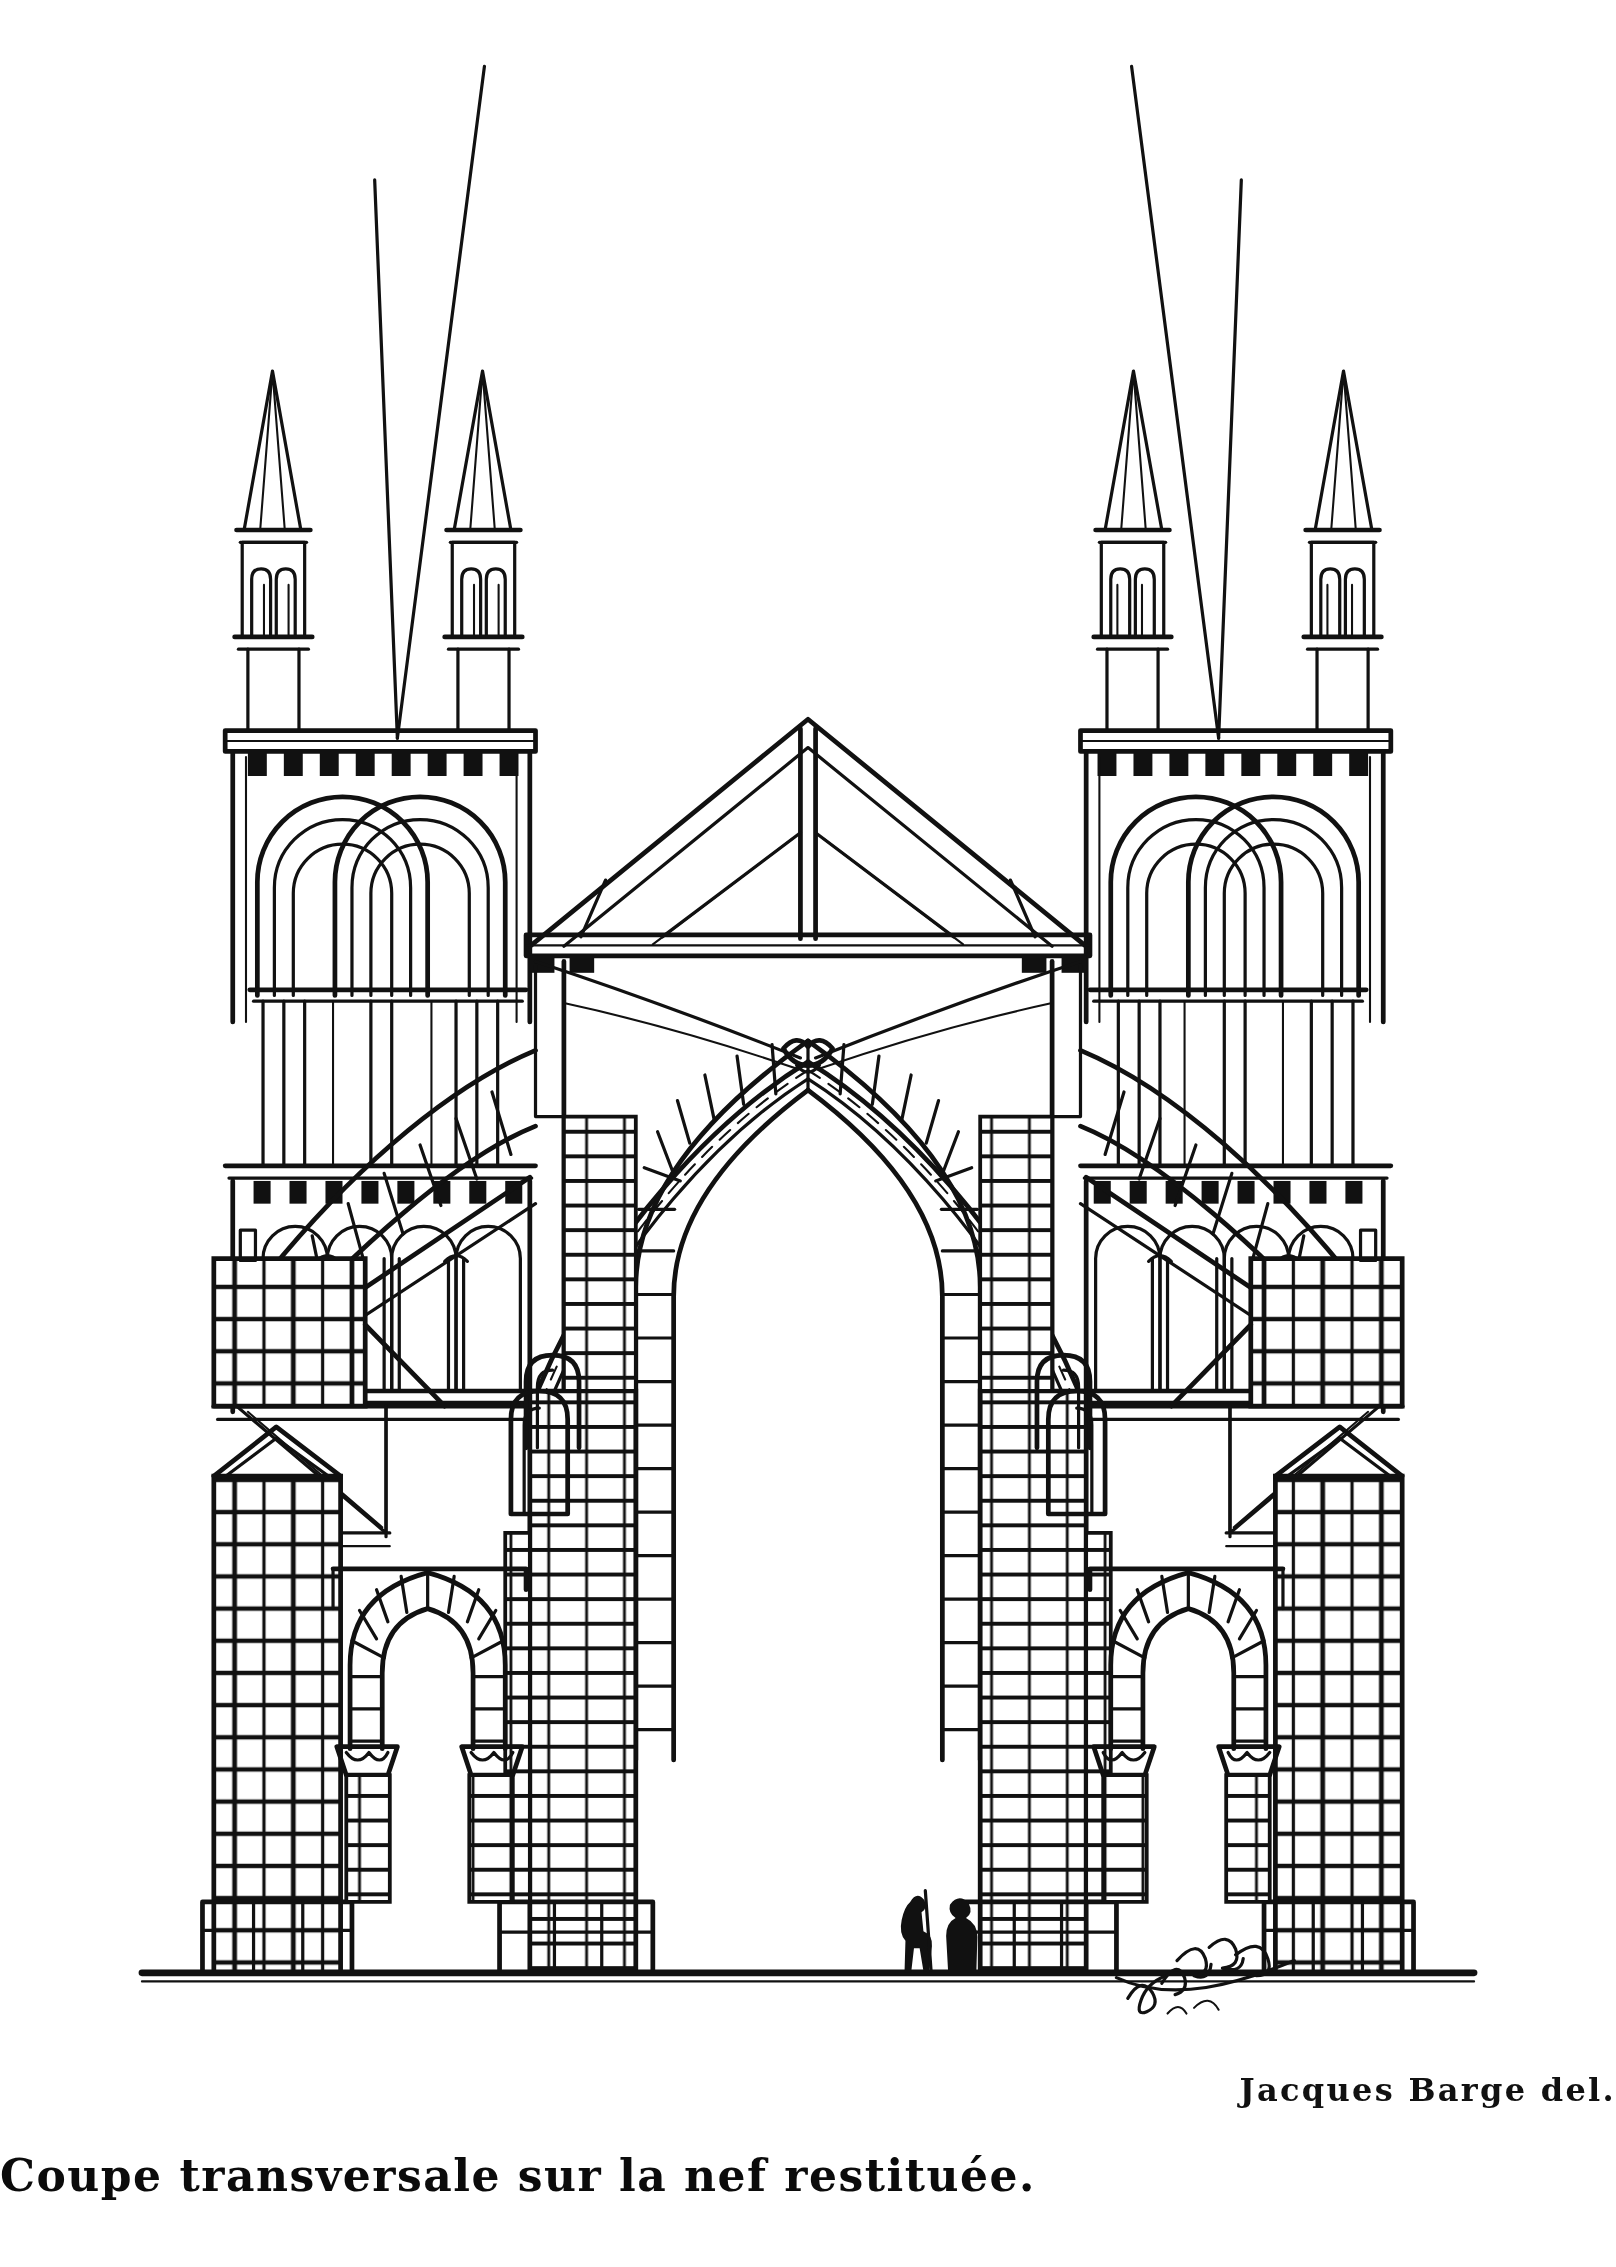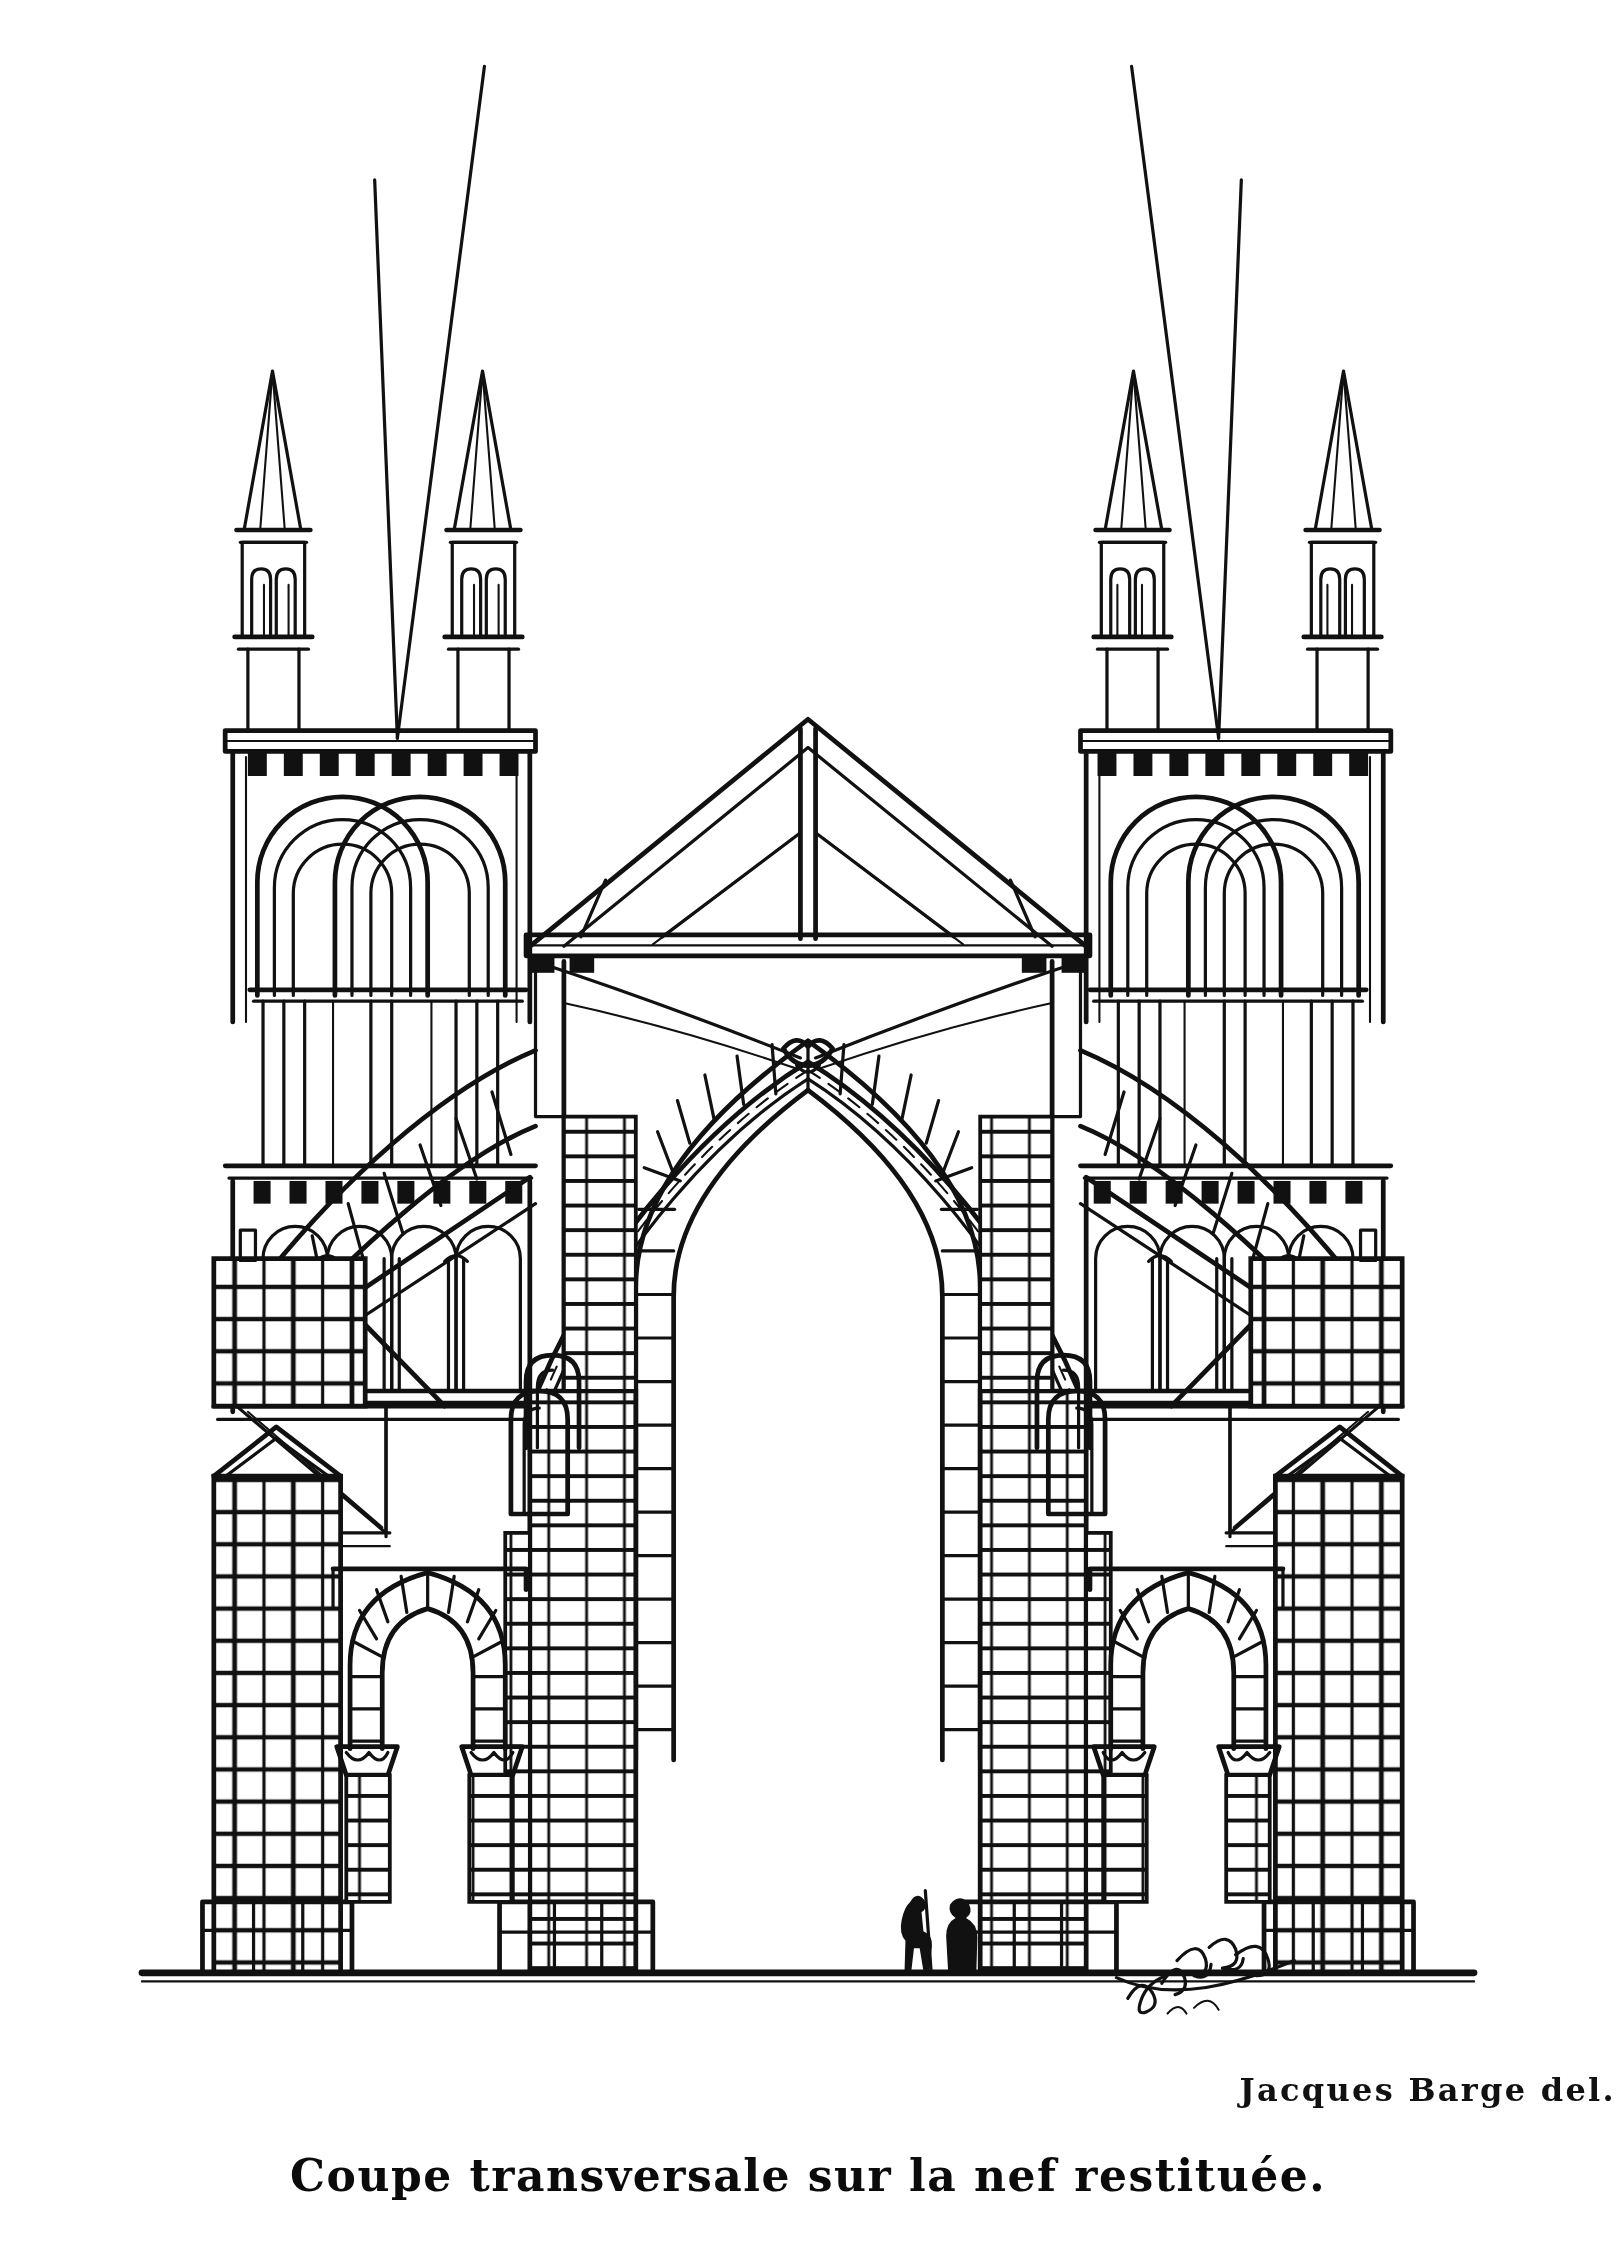--- a/index.html
+++ b/index.html
@@ -3,21 +3,21 @@
 <meta charset="utf-8">
 <style>
   html,body{margin:0;padding:0;background:#ffffff;}
   body{
     width:1616px;height:2267px;
     font-family:"Liberation Serif", serif;
     overflow:hidden;position:relative;
   }
   #plate{position:absolute;inset:0;background:#ffffff;}
   #drawing{position:absolute;left:0;top:0;width:1616px;height:2044px;}
-  .cap-wrap{position:absolute;left:0;width:1616px;text-align:center;}
+  .cap-wrap{position:absolute;left:0;width:1616px;text-align:left;}
   #attribution{
     top:2071px;
     text-align:right;
     padding-right:185px;
     font-size:32px;
     letter-spacing:2.3px;
     font-weight:700;
     color:#111;
     font-family:"DejaVu Serif", serif;
   }

